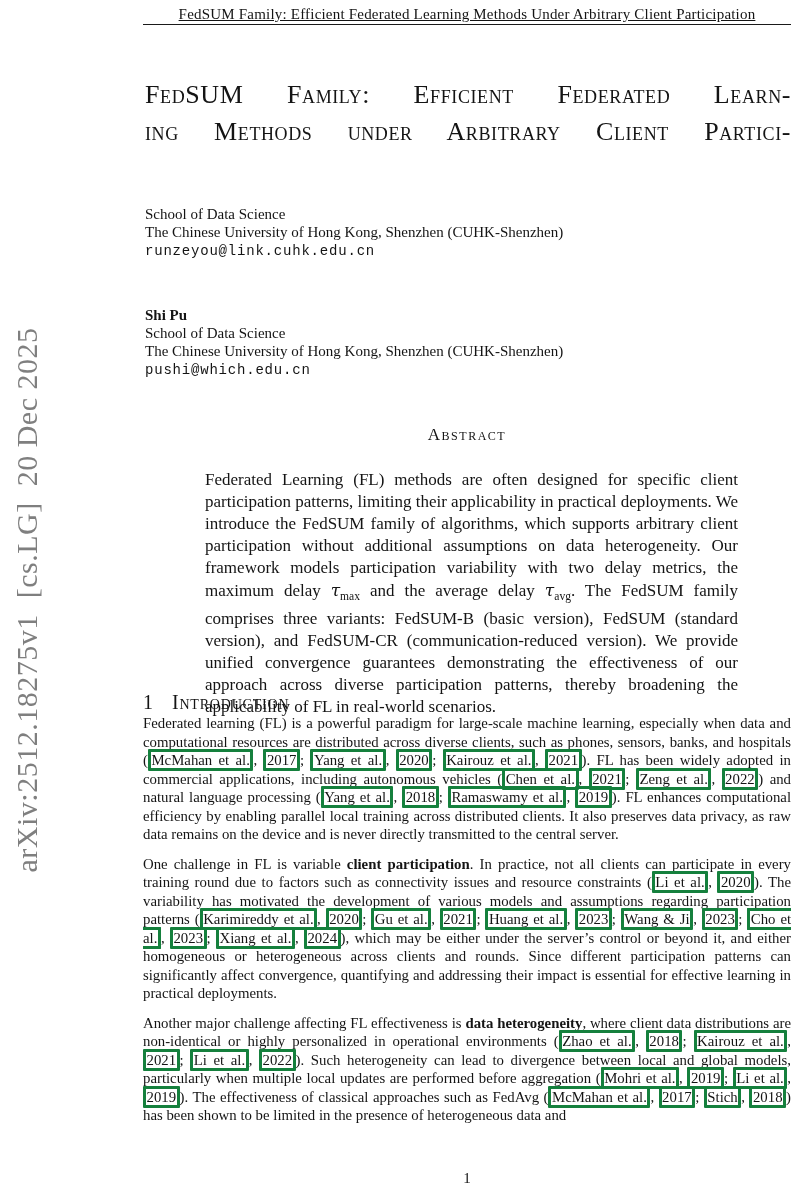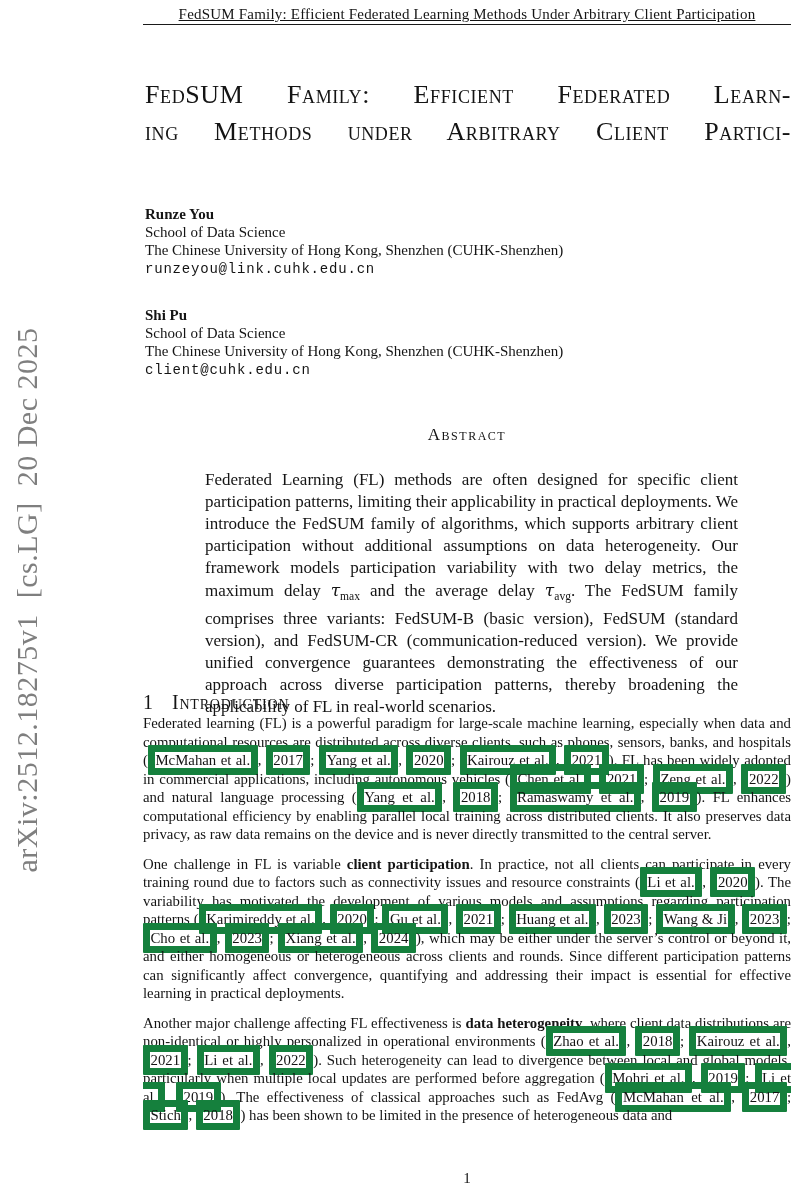--- a/index.html
+++ b/index.html
@@ -50,21 +50,21 @@
     position:absolute; top:469px; left:62px; width:533px;
     font-size:17px; line-height:22px; text-align:justify; hyphens:auto;
   }
 
   .intro { position:absolute; top:691px; left:0; width:648px; }
   .section-heading { font-weight:normal; font-size:20px; }
   .section-number { display:inline-block; margin-right:19px; }
   .section-title { font-variant:small-caps; letter-spacing:0.8px; }
   .para { font-size:14.8px; line-height:18.5px; text-align:justify; hyphens:auto; margin-bottom:11px; }
 
-  .cite { border:7px solid #15803d; padding:0 0.5px; border-radius:1px; }
+  .cite { border:3px solid #15803d; padding:0 0.5px; border-radius:1px; }
   .math i { font-family:"DejaVu Serif", serif; font-style:italic; }
   .math sub { font-size:0.68em; }
   b { font-weight:bold; }
 
   .page-number {
     position:absolute; top:1170px; left:0; width:100%;
     text-align:center; font-size:15px;
   }
 </style>
 </head>
@@ -78,31 +78,30 @@
 
     <div class="running-head">FedSUM Family: Efficient Federated Learning Methods Under Arbitrary Client Participation</div>
     <hr class="header-rule">
 
     <h1 class="title">
       <div class="title-line full">FedSUM Family:  Efficient Federated Learn-</div>
       <div class="title-line full">ing Methods under Arbitrary Client Partici-</div>
     </h1>
 
     <div class="author-block first">
-      <div class="author-name">Runze You</div>
       <div class="author-affil">School of Data Science</div>
       <div class="author-affil">The Chinese University of Hong Kong, Shenzhen (CUHK-Shenzhen)</div>
       <div class="author-email">runzeyou@link.cuhk.edu.cn</div>
     </div>
 
     <div class="author-block second">
       <div class="author-name">Shi Pu</div>
       <div class="author-affil">School of Data Science</div>
       <div class="author-affil">The Chinese University of Hong Kong, Shenzhen (CUHK-Shenzhen)</div>
-      <div class="author-email">client@cuhk.edu.cn</div>
+      <div class="author-email">pushi@which.edu.cn</div>
     </div>
 
     <h2 class="abstract-heading">Abstract</h2>
     <p class="abstract-body">Federated Learning (FL) methods are often designed for specific client participation patterns, limiting their applicability in practical deployments. We introduce the FedSUM family of algorithms, which supports arbitrary client participation without additional assumptions on data heterogeneity.  Our framework models participation variability with two delay metrics, the maximum delay <span class="math"><i>τ</i><sub>max</sub></span> and the average delay <span class="math"><i>τ</i><sub>avg</sub></span>. The FedSUM family comprises three variants: FedSUM-B (basic version), FedSUM (standard version), and FedSUM-CR (communication-reduced version). We provide unified convergence guarantees demonstrating the effectiveness of our approach across diverse participation patterns, thereby broadening the applicability of FL in real-world scenarios.</p>
 
     <section class="intro">
       <h3 class="section-heading">
         <span class="section-number">1</span><span class="section-title">Introduction</span>
       </h3>
       <p class="para">Federated learning (FL) is a powerful paradigm for large-scale machine learning, especially when data and computational resources are distributed across diverse clients, such as phones, sensors, banks, and hospitals (<span class="cite">McMahan et al.</span>, <span class="cite">2017</span>; <span class="cite">Yang et al.</span>, <span class="cite">2020</span>; <span class="cite">Kairouz et al.</span>, <span class="cite">2021</span>).  FL has been widely adopted in commercial applications, including autonomous vehicles (<span class="cite">Chen et al.</span>, <span class="cite">2021</span>; <span class="cite">Zeng et al.</span>, <span class="cite">2022</span>) and natural language processing (<span class="cite">Yang et al.</span>, <span class="cite">2018</span>; <span class="cite">Ramaswamy et al.</span>, <span class="cite">2019</span>).  FL enhances computational efficiency by enabling parallel local training across distributed clients.  It also preserves data privacy, as raw data remains on the device and is never directly transmitted to the central server.</p>

